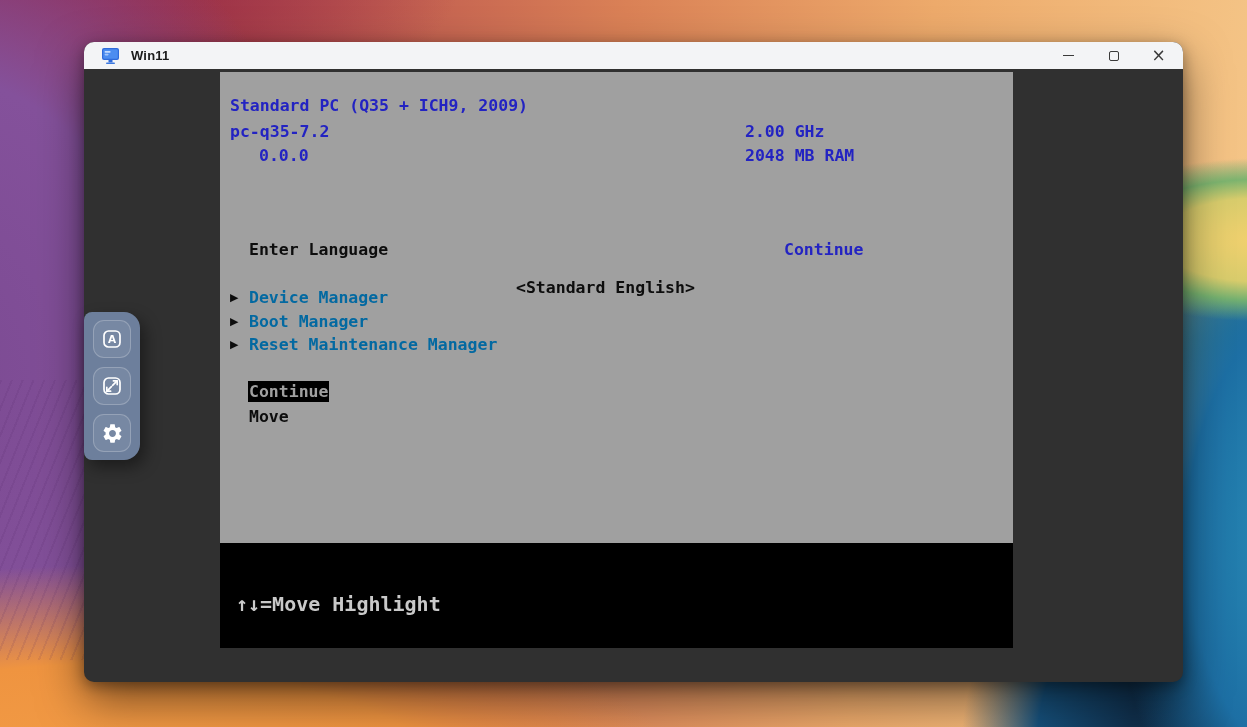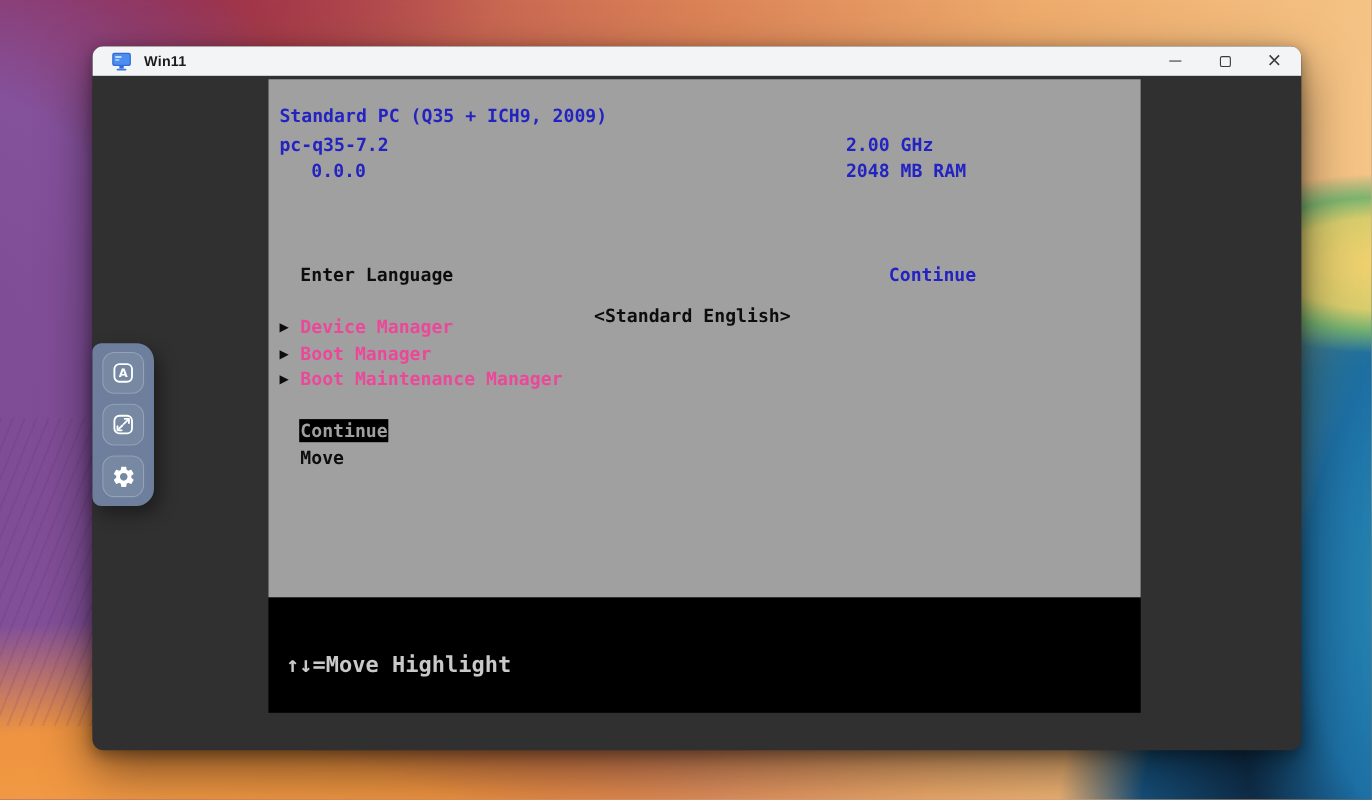--- a/index.html
+++ b/index.html
@@ -44,36 +44,36 @@
     display:flex; align-items:center; justify-content:center;
   }
   .glyph-min { width:11px; height:1.5px; background:#3a3a3a; display:block; }
   .glyph-max { width:10px; height:10px; border:1.4px solid #3a3a3a; border-radius:2px; display:block; }
   .glyph-close { font-family:"DejaVu Sans", sans-serif; font-size:17px; line-height:1; color:#3a3a3a; }
 
   .client { position:relative; height:599px; background:#303030; }
 
   
   .vm-screen {
-    position:absolute; left:160px; top:3px; width:793px; height:576px;
+    position:absolute; left:136px; top:3px; width:793px; height:576px;
     background:#000;
     font-family:"DejaVu Sans Mono", monospace; font-weight:bold;
   }
   .gray-area { position:absolute; left:0; top:0; width:100%; height:471px; background:#a0a0a0; }
   .bios-line {
     position:absolute; white-space:pre; font-size:16.5px; line-height:20px;
     color:#0d0d0d; letter-spacing:0;
   }
   .blue { color:#2323c2; }
   .menu-row { position:absolute; left:10px; display:flex; height:20px; align-items:center; }
   .menu-arrow {
     width:19px; font-family:"DejaVu Sans", sans-serif; font-size:11px;
     color:#0d0d0d; line-height:20px;
   }
-  .menu-label { font-size:16.5px; line-height:20px; color:#ec4899; white-space:pre; }
+  .menu-label { font-size:16.5px; line-height:20px; color:#0369a1; white-space:pre; }
   .action { position:absolute; left:29px; font-size:16.5px; line-height:21px; white-space:pre; color:#0d0d0d; cursor:default; }
   .action.highlighted { background:#000; color:#a0a0a0; padding:0 1px; margin-left:-1px; }
   .help-text { position:absolute; font-size:20px; line-height:20px; white-space:pre; color:#c9c9c9; }
 
   
   .overlay-toolbar {
     position:absolute; left:84px; top:312px; width:56px; height:148px; z-index:20;
     background:#6d7f9c; border-radius:8px 16px 16px 8px;
     box-shadow:5px 7px 16px rgba(0,0,0,0.42);
     display:flex; flex-direction:column; align-items:center; justify-content:center; gap:9px;
@@ -134,21 +134,21 @@
         <div class="menu-row" style="top:216px;">
           <span class="menu-arrow">▶</span>
           <span class="menu-label">Device Manager</span>
         </div>
         <div class="menu-row" style="top:240px;">
           <span class="menu-arrow">▶</span>
           <span class="menu-label">Boot Manager</span>
         </div>
         <div class="menu-row" style="top:263px;">
           <span class="menu-arrow">▶</span>
-          <span class="menu-label">Boot Maintenance Manager</span>
+          <span class="menu-label">Reset Maintenance Manager</span>
         </div>
 
         <div class="action highlighted" style="top:309px;">Continue</div>
         <div class="action" style="top:334px;">Move</div>
 
         <div class="help-text" style="left:16px; top:522px;">↑↓=Move Highlight</div>
 
       </div>
     </div>
   </div>

